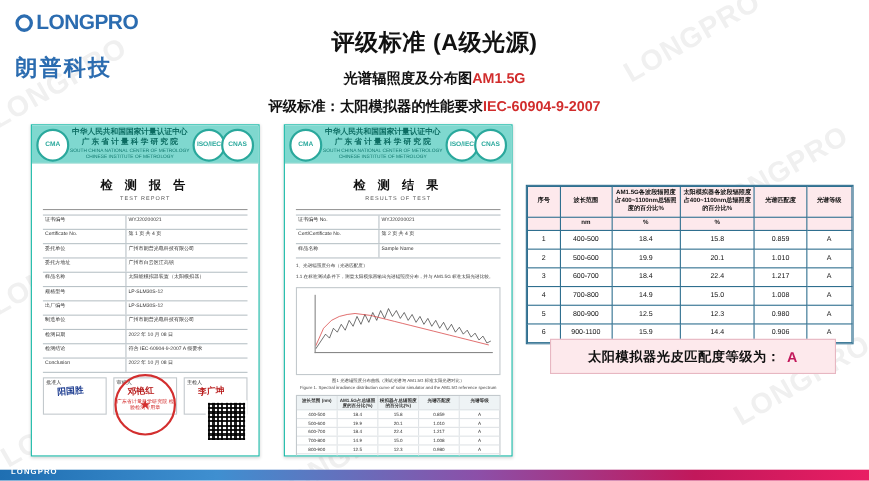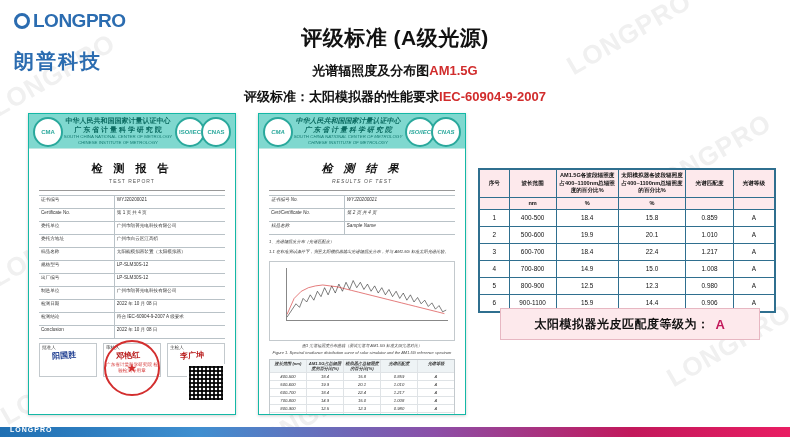--- a/index.html
+++ b/index.html
@@ -48,21 +48,21 @@
     font-size:13px;font-weight:bold;color:#111;
   }
   .sub2 .red{color:#d12c2c;}
 
   
   .doc{
     position:absolute;background:#fff;border:1px solid #14b8a6;
     box-shadow:0 1px 3px rgba(0,0,0,.18);overflow:hidden;
   }
   .doc1{left:28px;top:113px;width:206px;height:300px;}
-  .doc2{left:258px;top:113px;width:206px;height:300px;font-style:italic;}
+  .doc2{left:258px;top:113px;width:206px;height:300px;}
   .doc .band{
     height:34px;background:#7fd8cf;position:relative;
     border-bottom:1px solid #bfe7e2;
   }
   .doc .band .seal{
     position:absolute;left:4px;top:3px;width:26px;height:26px;border-radius:50%;
     background:#fff;border:2px solid #2aa89c;font-size:6px;color:#2aa89c;
     display:flex;align-items:center;justify-content:center;font-weight:bold;
   }
   .doc .band .seal-r{left:auto;right:30px;}

